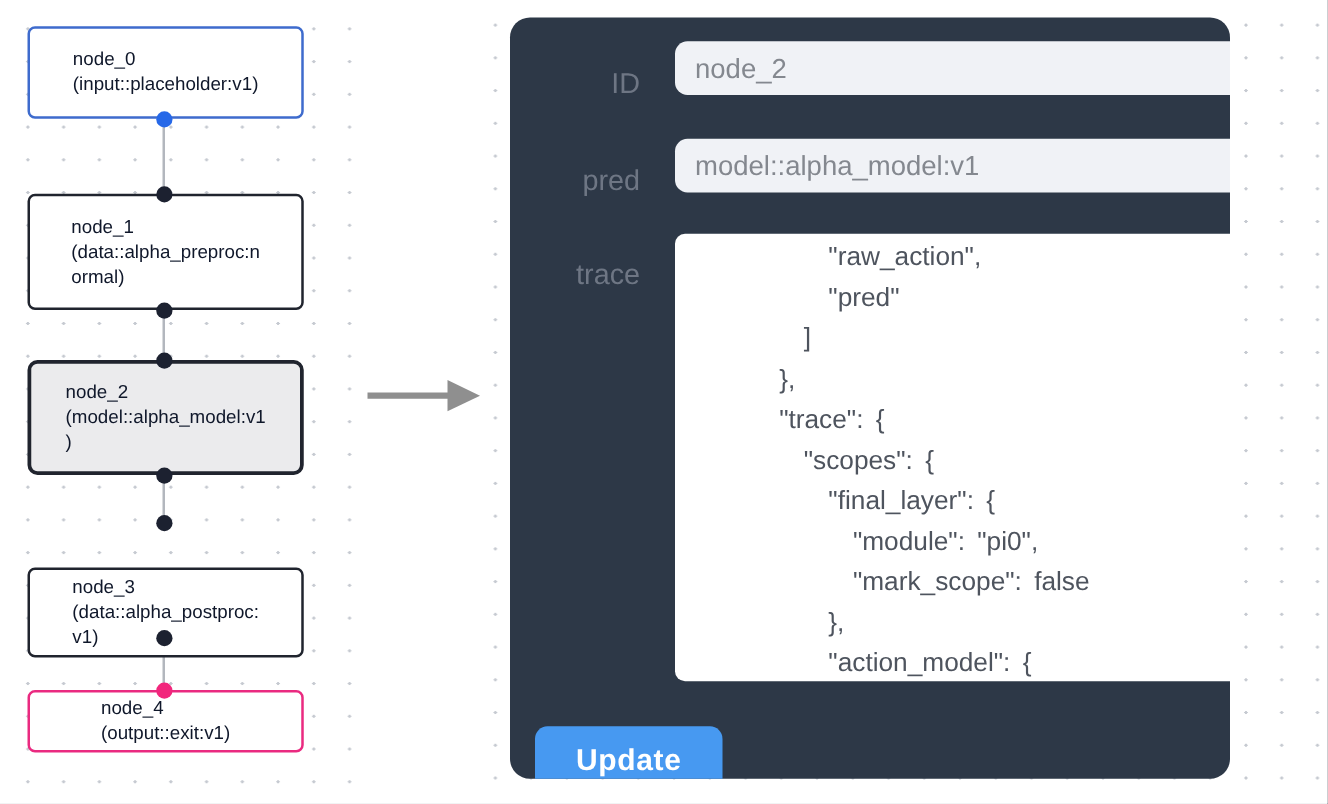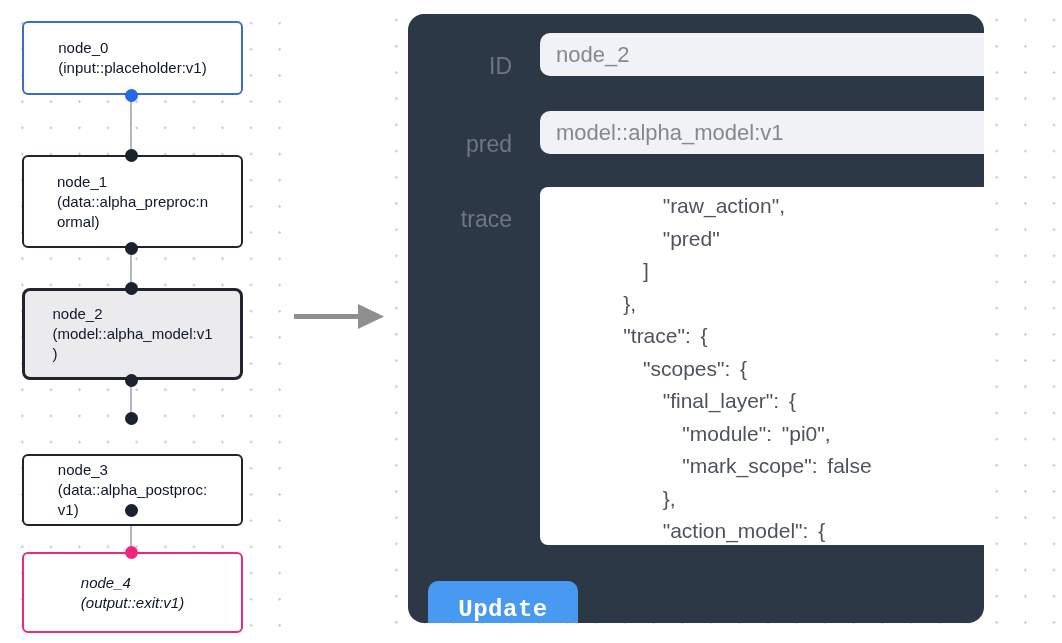--- a/index.html
+++ b/index.html
@@ -71,21 +71,21 @@
   }
   .scroll-corner{
     position:absolute; right:0; bottom:0; width:22px; height:22px;
     background:#fbfbfc; border-top:1px solid #ececee; border-left:1px solid #ececee;
   }
   .resize-grip{position:absolute; right:2px; bottom:3px;}
 
   .update-btn{
     position:absolute; left:20px; top:567px; width:150px; height:56px;
     background:#4799f1; color:#ffffff; border:none; border-radius:10px 10px 3px 3px;
-    font-family:Liberation Mono, monospace; font-size:24px; font-weight:600;
+    font-family:Liberation Sans, sans-serif; font-size:24px; font-weight:600;
     letter-spacing:0.5px; cursor:pointer;
   }
 </style>
 </head>
 <body>
 
 <div class="dotgrid left"></div>
 <div class="dotgrid right"></div>
 
 <div>
@@ -99,21 +99,21 @@
 (input::placeholder:v1)</div>
   <div class="node" style="top:155px; height:93px;">node_1
 (data::alpha_preproc:n
 ormal)</div>
   <div class="node selected" style="top:288px; height:92px;">node_2
 (model::alpha_model:v1
 )</div>
   <div class="node" style="top:406px; height:72px;margin-top:48px;">node_3
 (data::alpha_postproc:
 v1)</div>
-  <div class="node output-node" style="top:552px; height:81px;font-style:italic;">node_4
+  <div class="node output-node" style="top:552px; height:50px;">node_4
 (output::exit:v1)</div>
 
   <div class="port blue" style="top:89px;"></div>
   <div class="port" style="top:149px;"></div>
   <div class="port" style="top:242px;"></div>
   <div class="port" style="top:282px;"></div>
   <div class="port" style="top:374px;"></div>
   <div class="port" style="top:412px;"></div>
   <div class="port" style="top:504px;"></div>
   <div class="port pink" style="top:546px;"></div>

